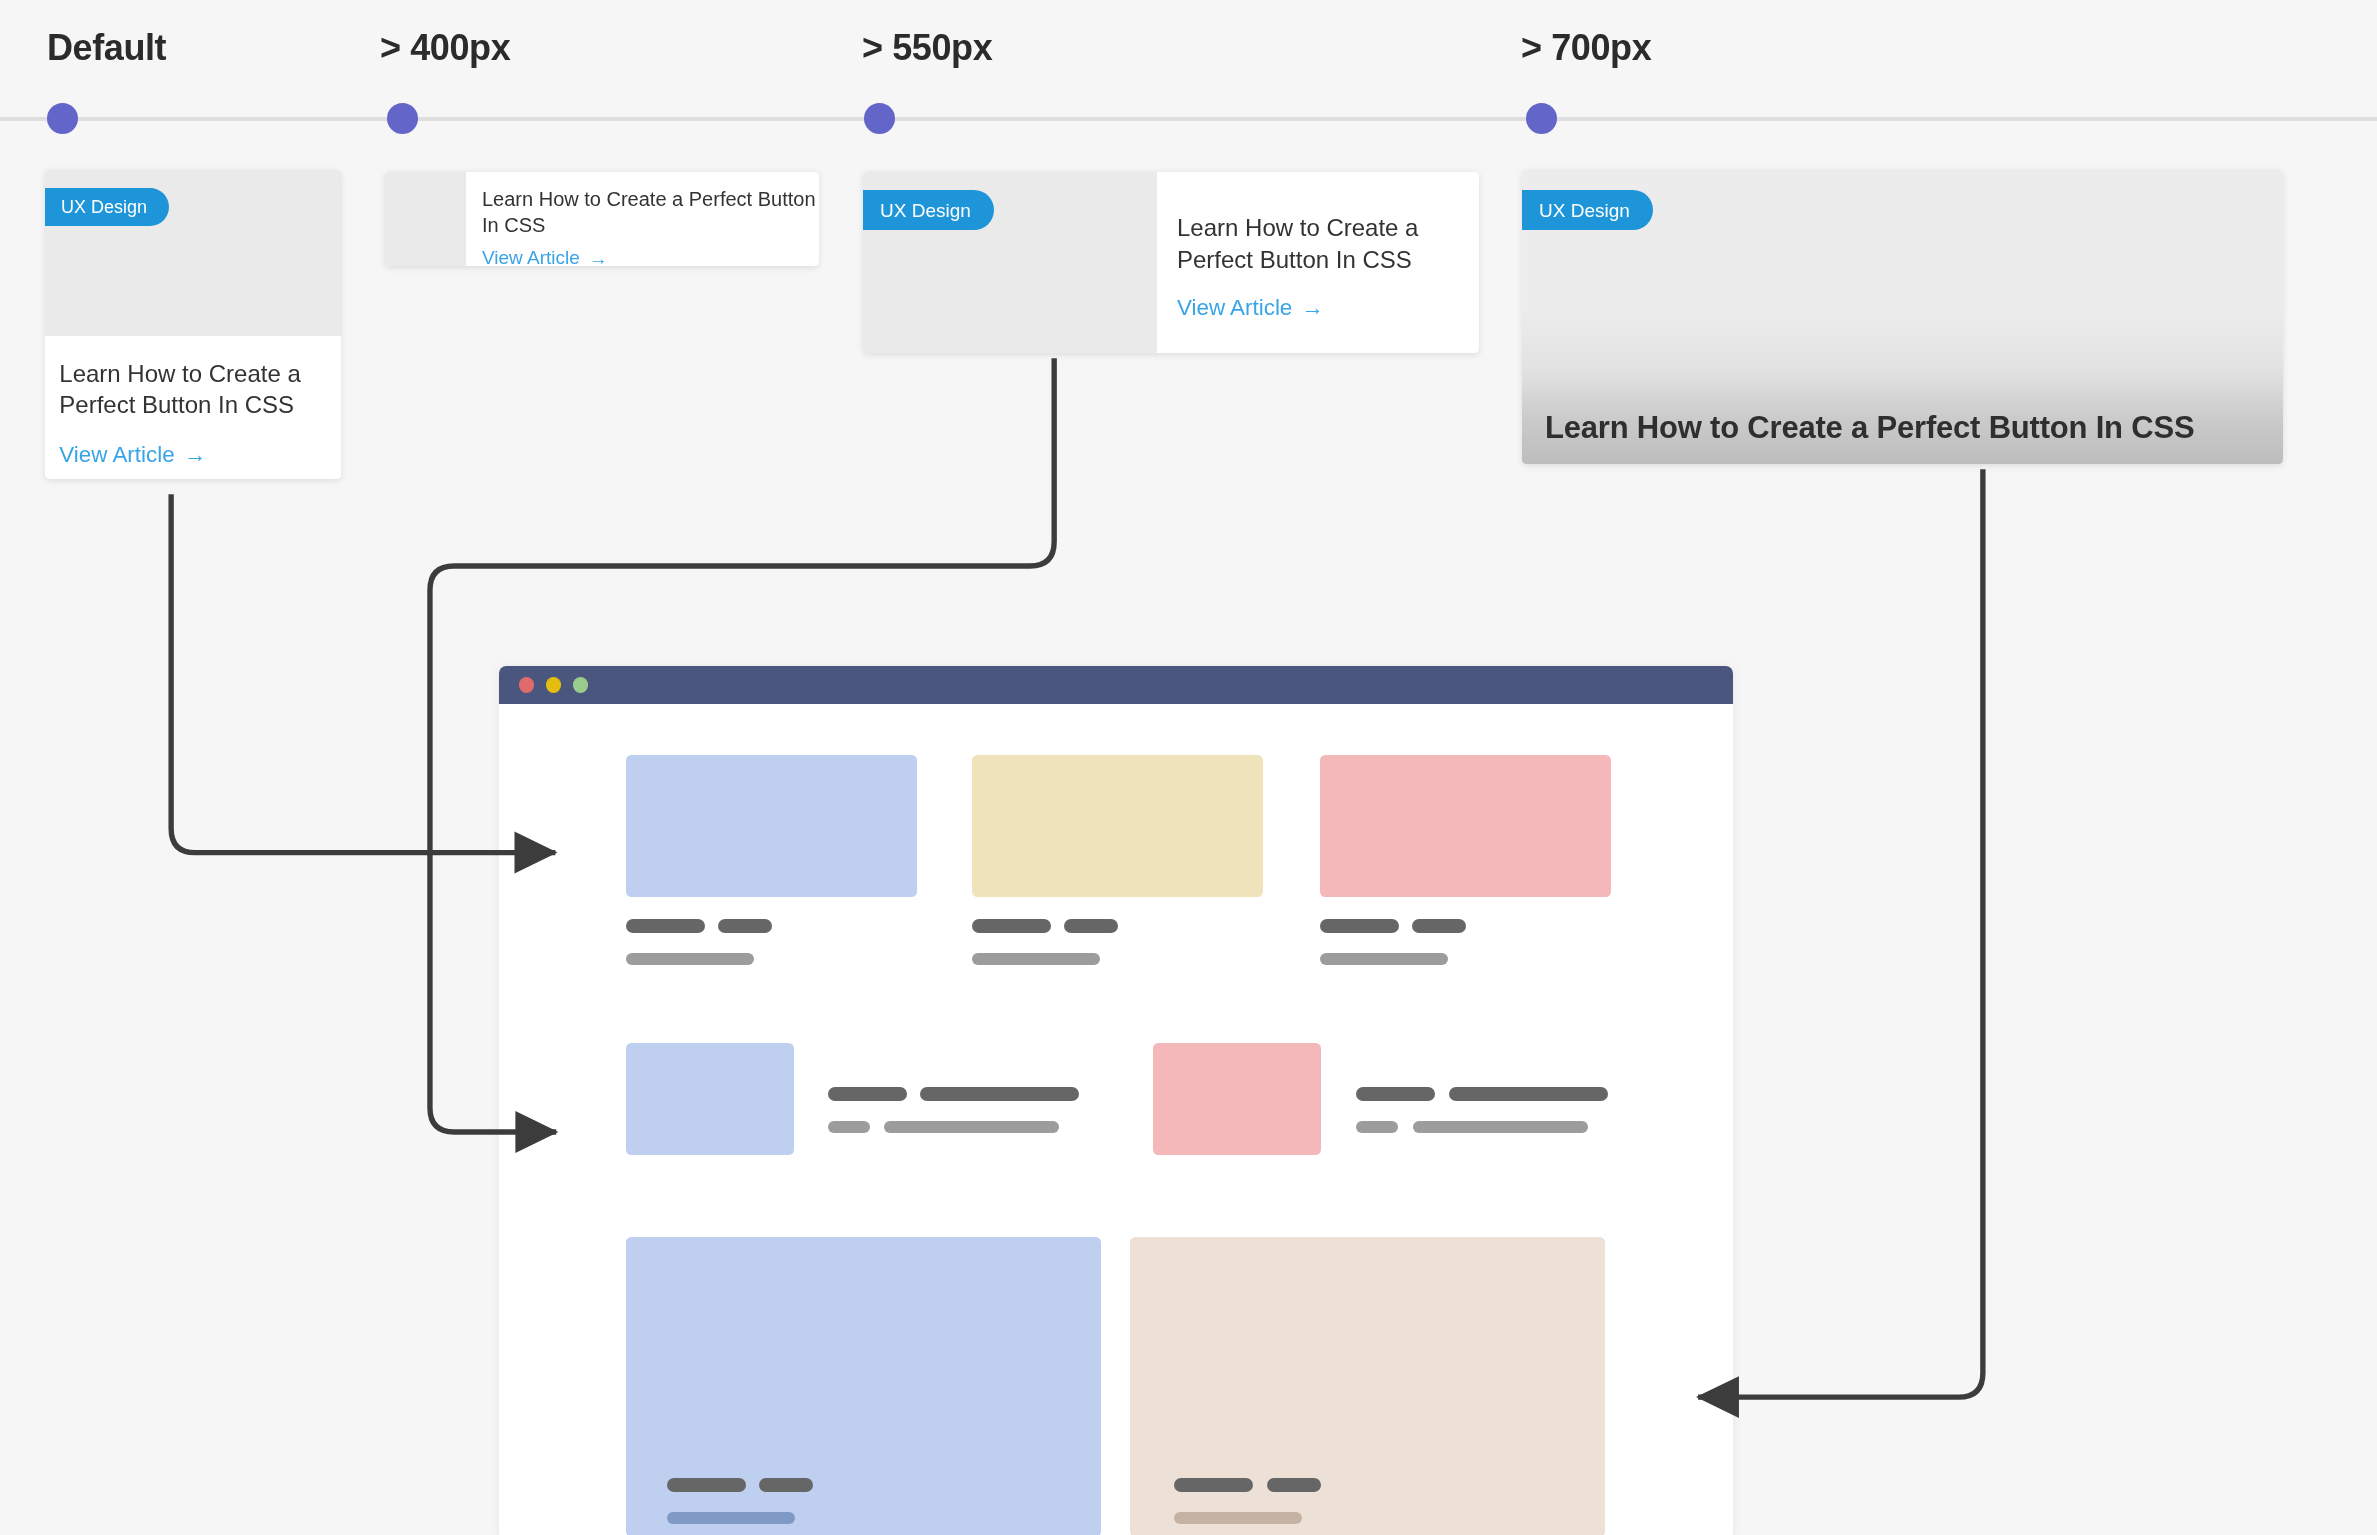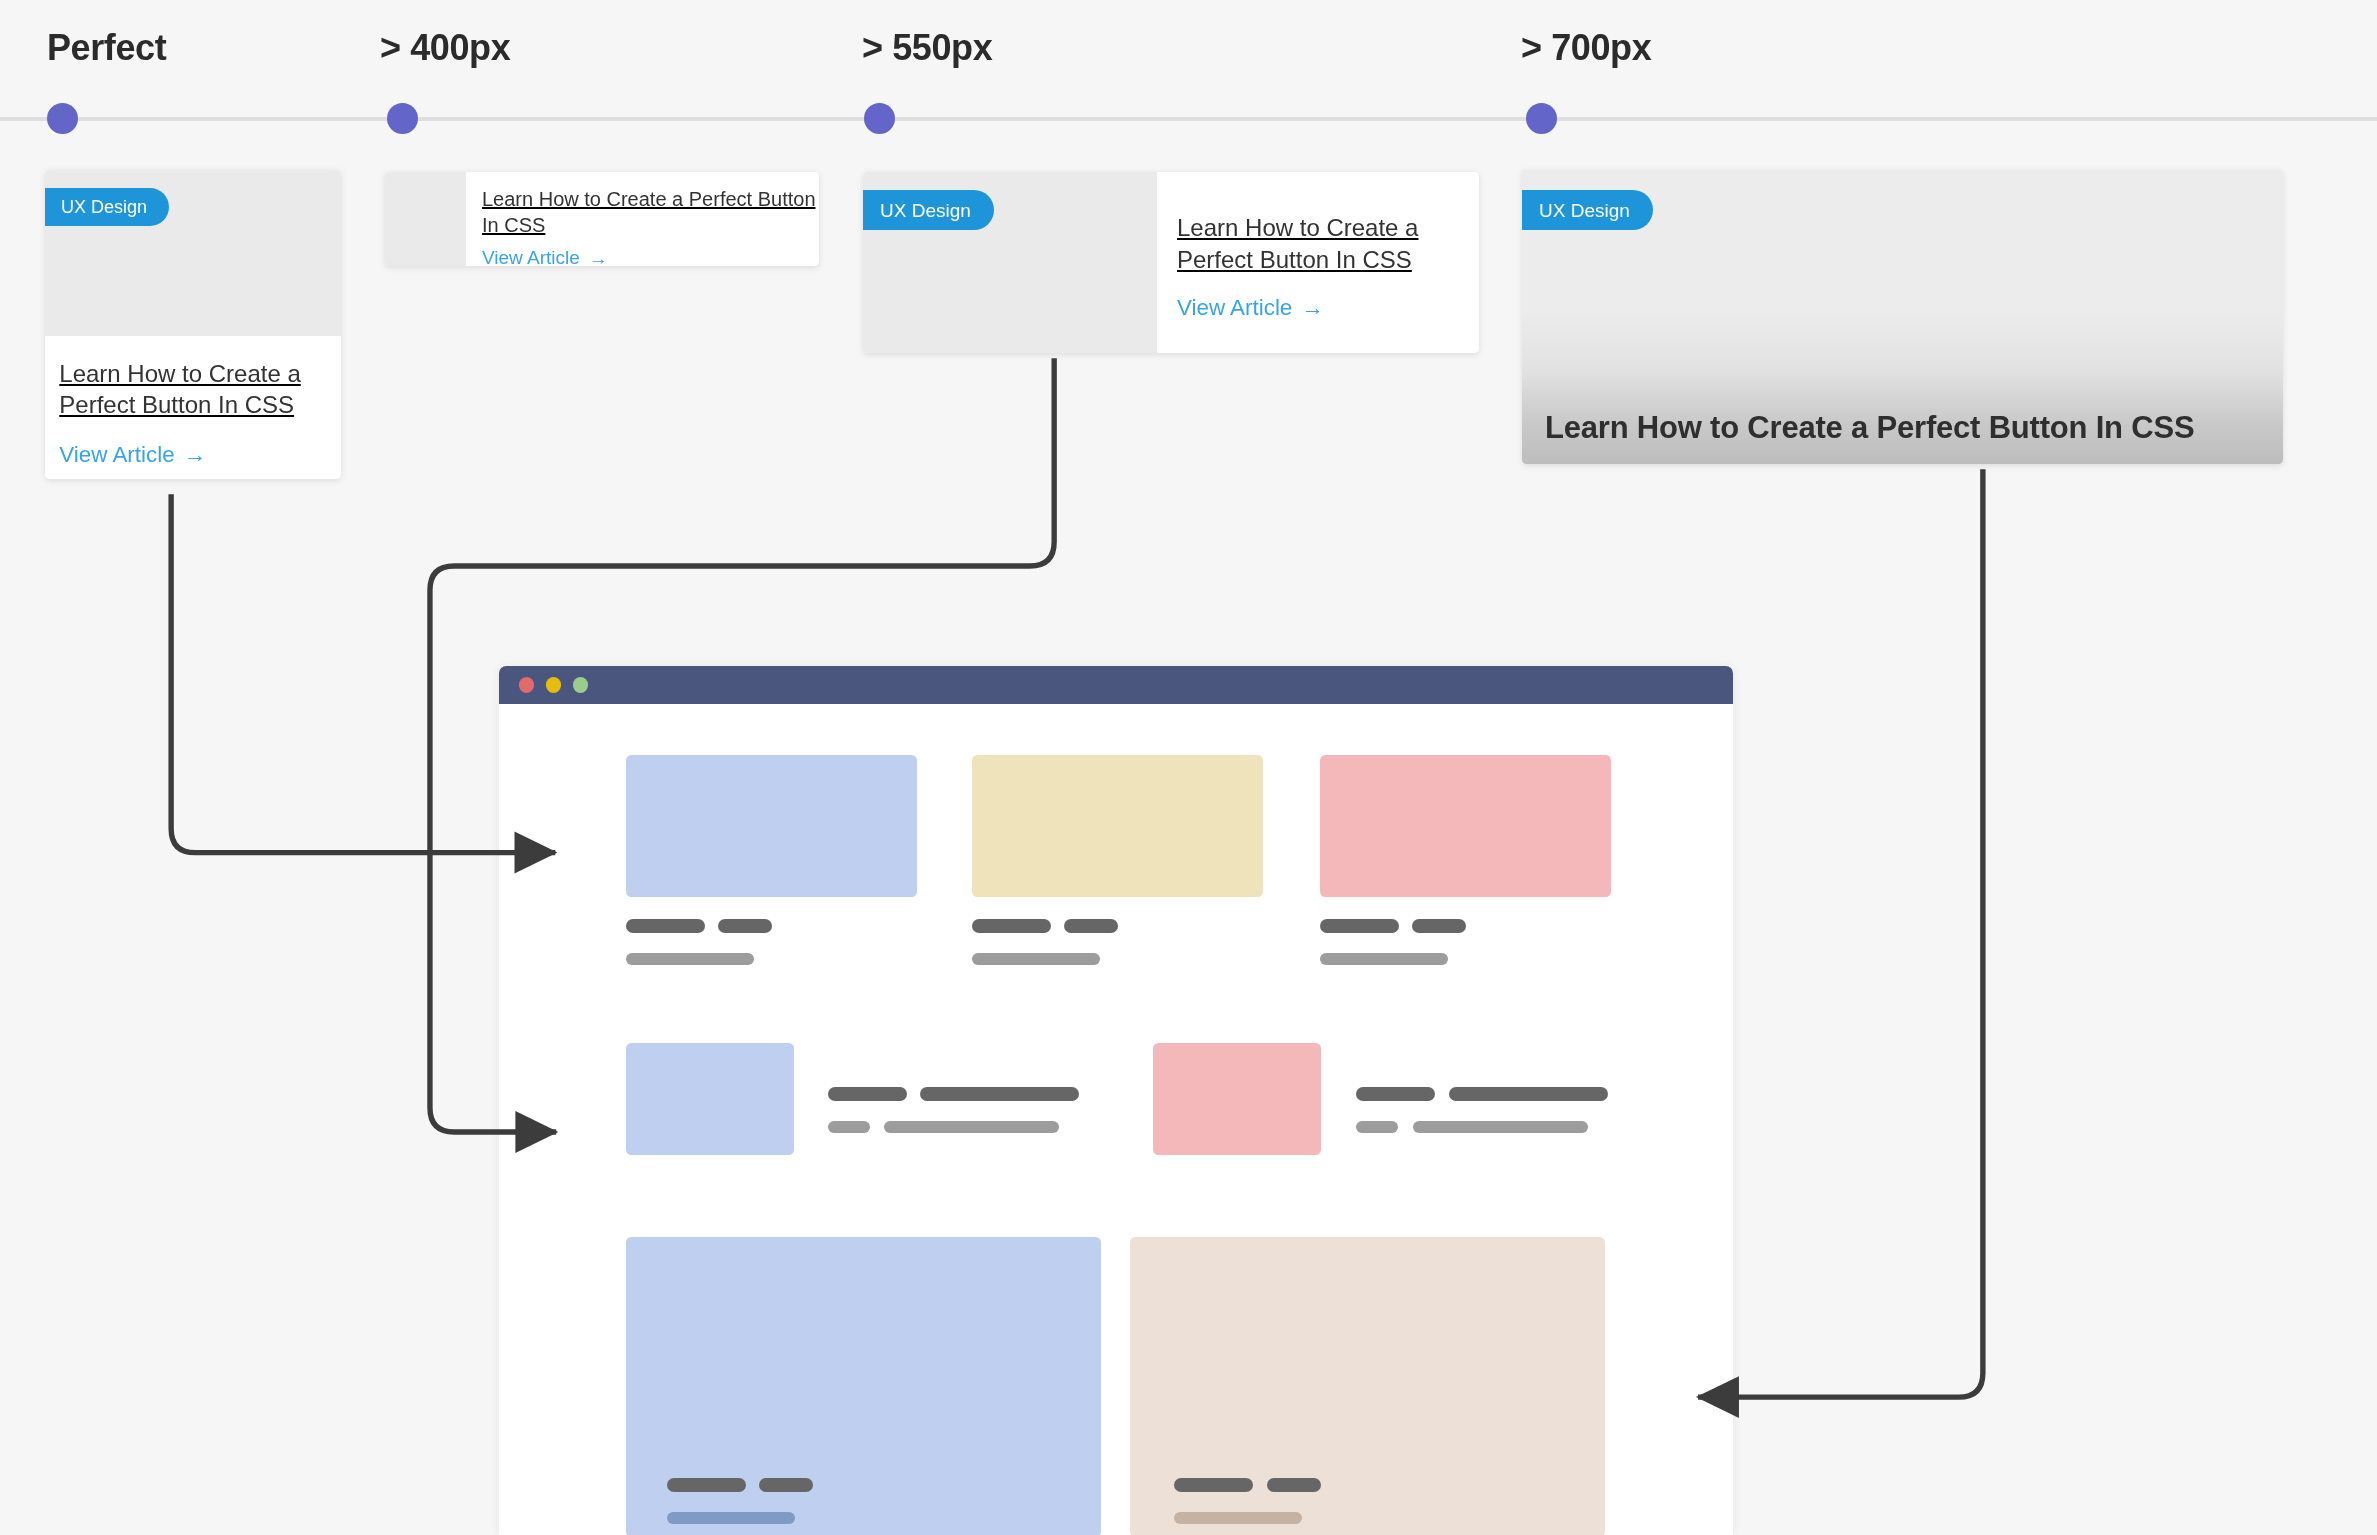--- a/index.html
+++ b/index.html
@@ -43,21 +43,20 @@
     top: 103px;
   }
 
   
   .card {
     position: absolute;
     background: #ffffff;
     border-radius: 4.5px;
     box-shadow: 0 1.8px 6.3px rgba(0,0,0,0.10);
     overflow: hidden;
-    text-decoration: underline;
   }
   .thumb {
     background: #eaeaea;
     position: relative;
   }
   .badge {
     position: absolute;
     left: 0;
     top: 20px;
     background: #1e95d8;
@@ -168,21 +167,21 @@
   .line-b { position: absolute; height: 11.6px; border-radius: 6.3px; background: #7f9ac4; }
   .line-t { position: absolute; height: 11.6px; border-radius: 6.3px; background: #c6b2a3; }
 </style>
 </head>
 <body>
 
 <div id="stage">
 
   <div class="timeline-line"></div>
 
-  <div class="bp-label" style="left:47px; top:27px;">Perfect</div>
+  <div class="bp-label" style="left:47px; top:27px;">Default</div>
   <div class="bp-label" style="left:380px; top:27px;">&gt; 400px</div>
   <div class="bp-label" style="left:862px; top:27px;">&gt; 550px</div>
   <div class="bp-label" style="left:1521px; top:27px;">&gt; 700px</div>
 
   <div class="bp-dot" style="left:47px;"></div>
   <div class="bp-dot" style="left:387px;"></div>
   <div class="bp-dot" style="left:864px;"></div>
   <div class="bp-dot" style="left:1526px;"></div>
 
   <div class="card" id="card-default">

